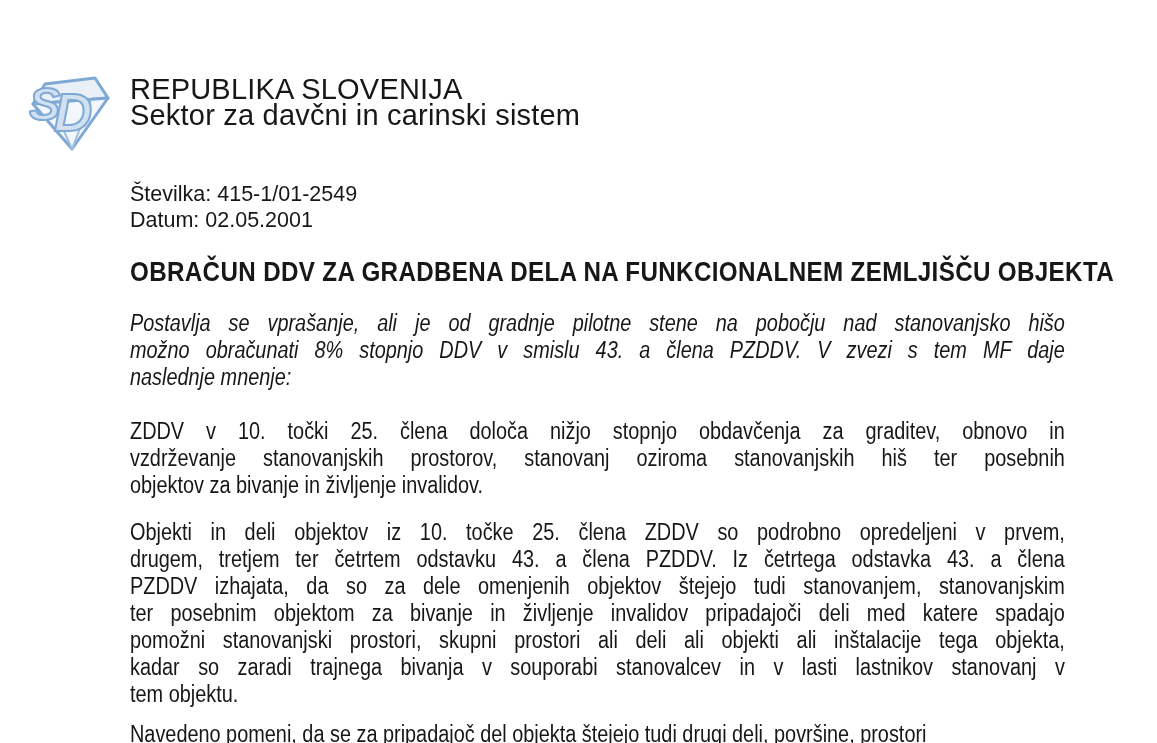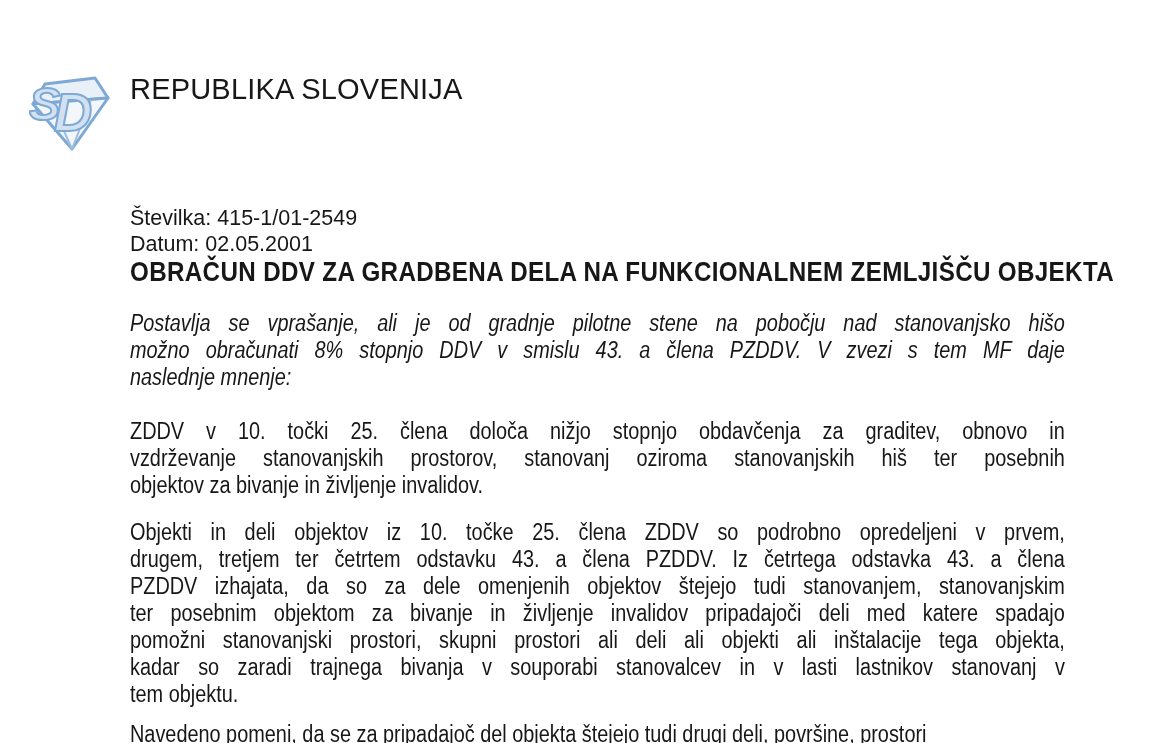--- a/index.html
+++ b/index.html
@@ -34,21 +34,20 @@
     letter-spacing: 0.2px;
     white-space: nowrap;
   }
   .reference {
     position: absolute;
     left: 130px;
     top: 181px;
     font-size: 21.5px;
     line-height: 26.2px;
     white-space: nowrap;
-    margin-top: 24px;
   }
 
   
   .content {
     position: absolute;
     left: 130px;
     top: 0;
     width: 1082px;
     height: 743px;
     transform: scaleX(0.864);
@@ -102,20 +101,21 @@
 
       <path d="M43,78 L22,31 M43,78 L62,29" fill="none" stroke="#9dbede" stroke-width="2"></path>
 
       <text x="0" y="49" font-family="Liberation Sans, sans-serif" font-size="47" font-style="italic" font-weight="bold" fill="#d2e1f1" stroke="#7ea9d4" stroke-width="2">S</text>
       <text x="25" y="60" font-family="Liberation Sans, sans-serif" font-size="53" font-style="italic" font-weight="bold" fill="#d2e1f1" stroke="#7ea9d4" stroke-width="2">D</text>
     </svg>
   </div>
 
   <div class="letterhead">
     <div>REPUBLIKA SLOVENIJA</div>
+    <div>Sektor za davčni in carinski sistem</div>
   </div>
 
   <div class="reference">
     <div><span>Številka:</span> <span>415-1/01-2549</span></div>
     <div><span>Datum:</span> <span>02.05.2001</span></div>
   </div>
 
   <div class="content">
 
     <h1 class="doc-title">OBRAČUN DDV ZA GRADBENA DELA NA FUNKCIONALNEM ZEMLJIŠČU OBJEKTA</h1>

